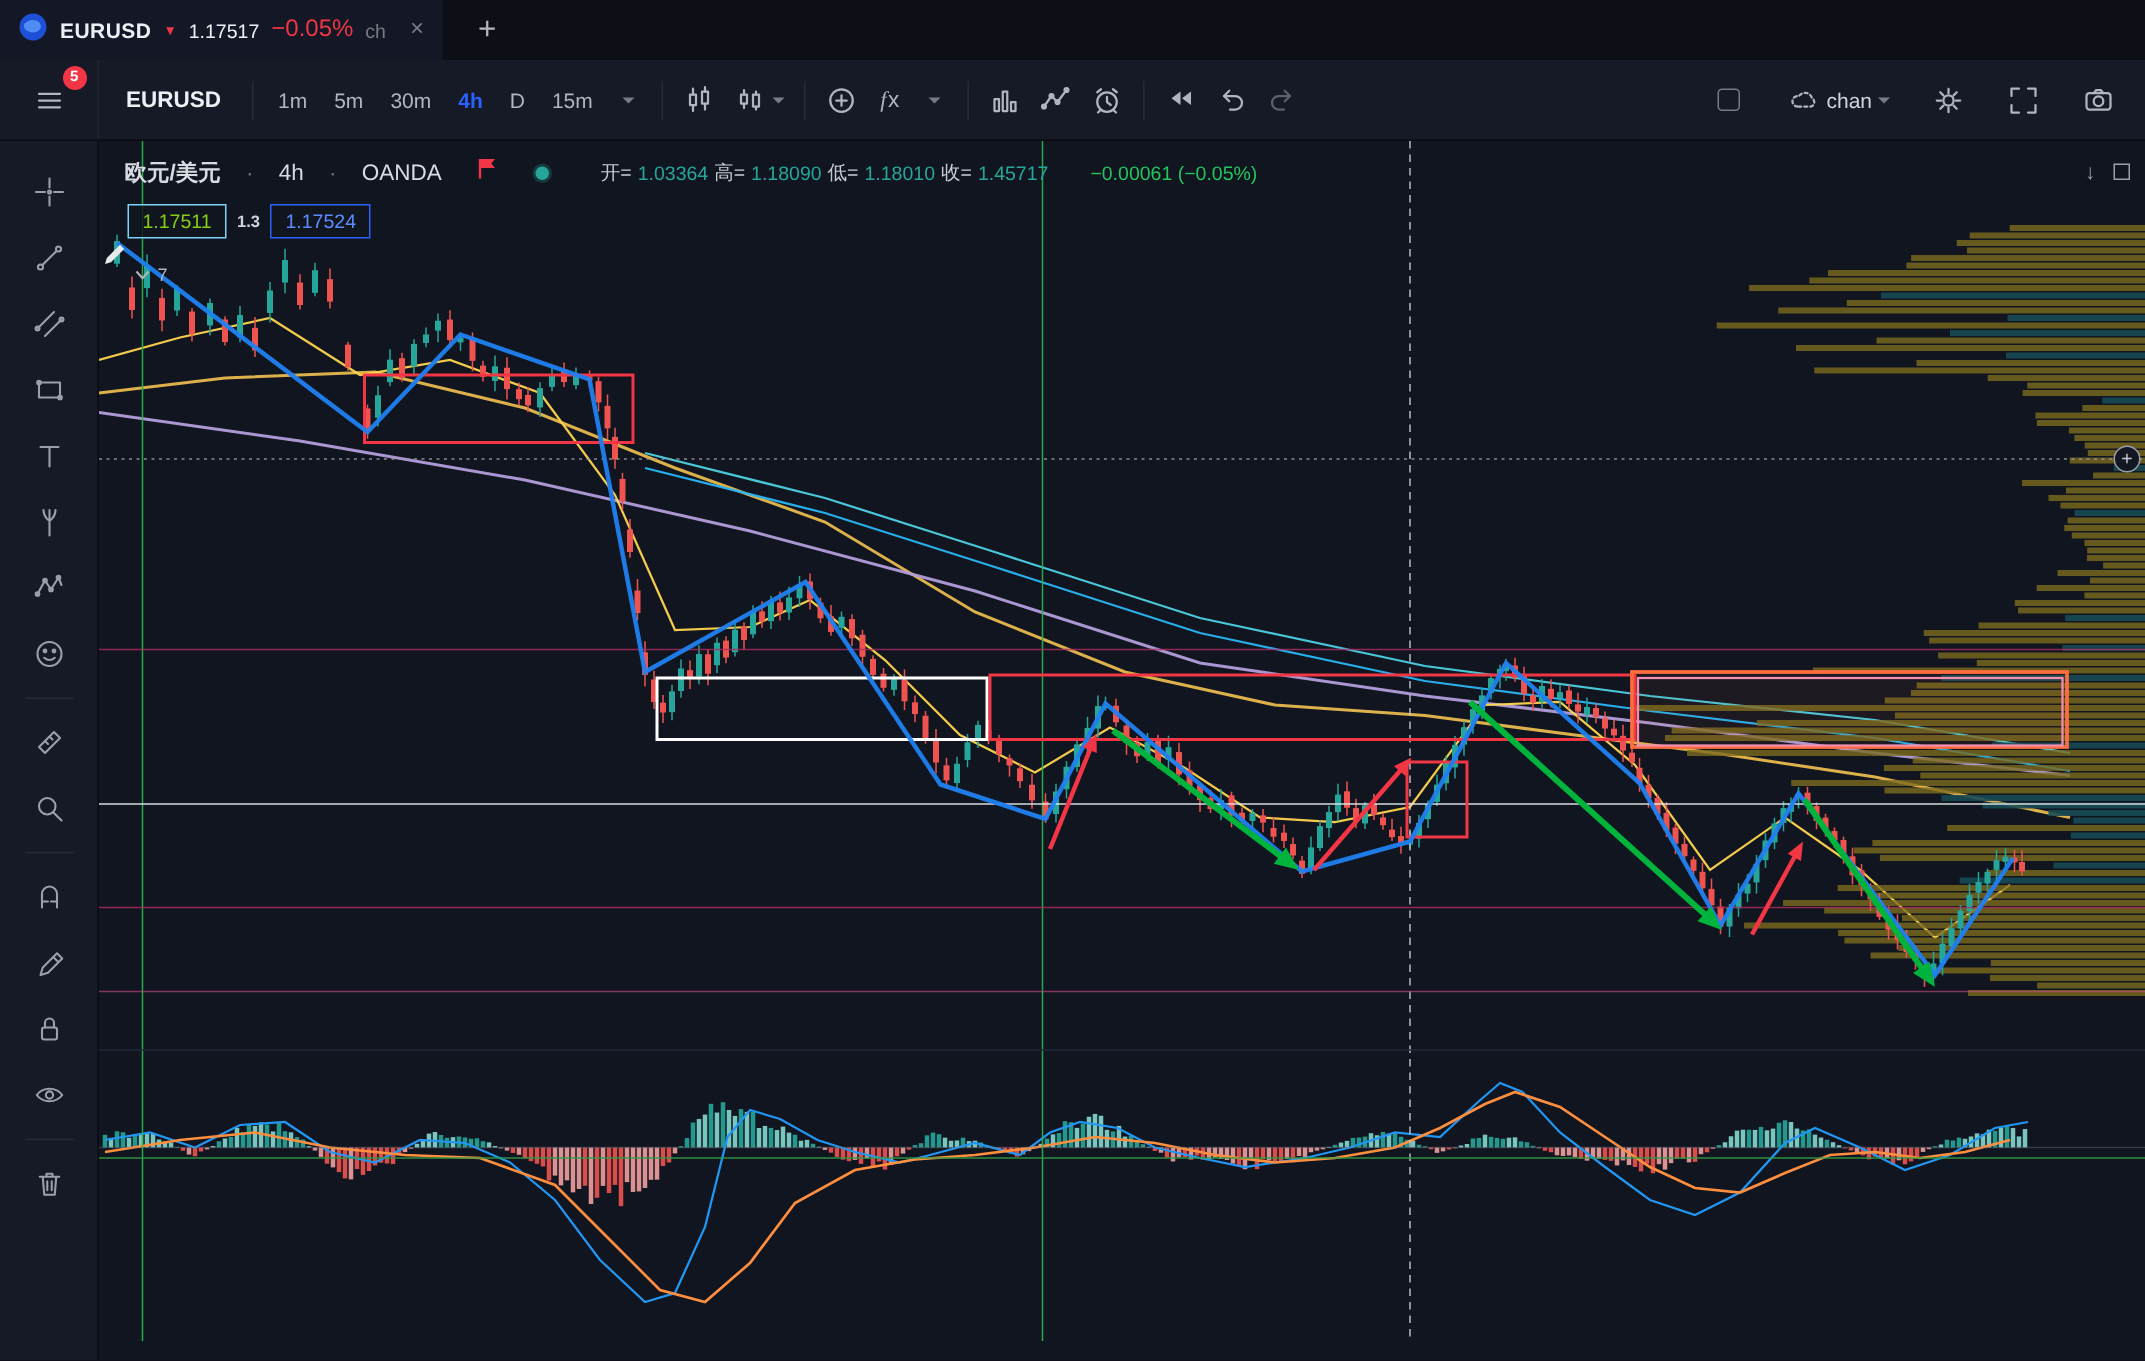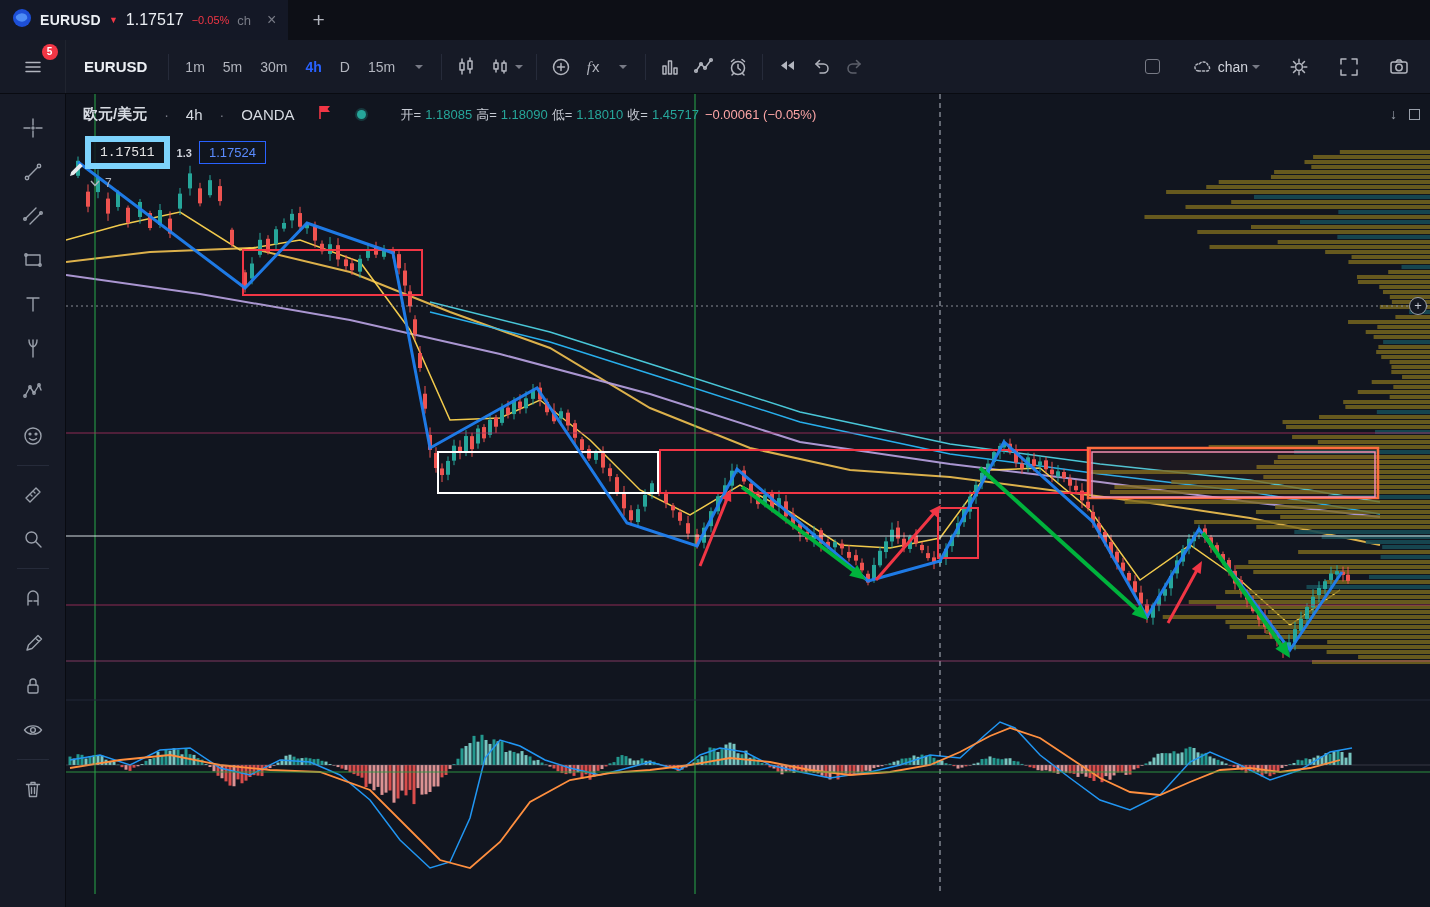--- a/index.html
+++ b/index.html
@@ -4,22 +4,22 @@
 <style>
   *{box-sizing:border-box;margin:0;padding:0;}
   html,body{width:1430px;height:907px;background:#0d0f16;font-family:"Liberation Sans",sans-serif;overflow:hidden;}
   .app{position:relative;width:1430px;height:907px;}
 
   
   .tabbar{position:absolute;top:0;left:0;right:0;height:40px;background:#0d0f16;display:flex;align-items:center;}
   .tab{display:flex;align-items:center;gap:8px;height:40px;padding:0 12px;background:#141826;min-width:288px;cursor:pointer;}
   .tab-sym{color:#eceff4;font-weight:700;font-size:14px;letter-spacing:.3px;}
   .tab-caret{color:#f23645;font-size:9px;}
-  .tab-price{color:#eceff4;font-size:16px;}
-  .tab-change{color:#f23645;font-size:11px;}
+  .tab-price{color:#eceff4;font-size:13px;}
+  .tab-change{color:#f23645;font-size:16px;}
   .tab-suffix{color:#787b86;font-size:13px;}
   .tab-close{color:#787b86;font-size:16px;margin-left:8px;cursor:pointer;}
   .newtab{color:#b2b5be;font-size:21px;margin-left:24px;cursor:pointer;}
 
   
   .toolbar{position:absolute;top:40px;left:0;right:0;height:54px;background:#161a26;border-bottom:1px solid #090b11;display:flex;align-items:center;}
   .menu-wrap{width:66px;align-self:stretch;display:flex;align-items:center;justify-content:center;border-right:1px solid #20242f;}
   .tbtn{position:relative;height:34px;min-width:30px;display:flex;align-items:center;justify-content:center;gap:4px;background:none;border:none;color:#b2b5be;cursor:pointer;border-radius:4px;padding:0 6px;font-family:"Liberation Sans",sans-serif;}
   .badge{position:absolute;top:-6px;right:-8px;background:#f23645;color:#fff;font-size:10px;font-weight:700;min-width:16px;height:16px;border-radius:8px;display:flex;align-items:center;justify-content:center;}
   .tb-symbol{background:none;border:none;color:#eceff4;font-size:15px;font-weight:700;padding:0 14px 0 18px;cursor:pointer;font-family:"Liberation Sans",sans-serif;}
@@ -47,24 +47,24 @@
   #chart-svg{position:absolute;top:0;left:0;}
 
   .legend-row{position:absolute;top:11px;left:17px;display:flex;align-items:center;gap:17px;white-space:nowrap;}
   .lg-title{color:#d7dbe2;font-size:15px;font-weight:600;cursor:pointer;}
   .lg-dot-sep{color:#787b86;font-size:14px;}
   .lg-tf,.lg-src{color:#d7dbe2;font-size:15px;}
   .status-dot{width:9px;height:9px;border-radius:50%;background:#26a69a;box-shadow:0 0 0 2px rgba(38,166,154,.25);margin:0 8px;}
   .ohlc{display:flex;align-items:center;gap:4px;font-size:13px;margin-left:10px;}
   .ohlc .lbl{color:#c6cad3;}
   .ohlc .val{color:#26a69a;}
-  .ohlc .chg{color:#fca5a5;margin-left:2px;}
+  .ohlc .chg{color:#22c55e;margin-left:24px;}
 
   .quote-row{position:absolute;top:42px;left:19px;display:flex;align-items:center;}
-  .bid-tag{border:6px solid #7dd3fc;color:#e5e5e5;font-size:13px;padding:3px 9px;background:rgba(17,21,31,.85);cursor:pointer;font-family:Liberation Mono, monospace;}
+  .bid-tag{border:1px solid #7dd3fc;color:#84cc16;font-size:13px;padding:3px 9px;background:rgba(17,21,31,.85);cursor:pointer;}
   .spread-val{color:#d1d4dc;font-size:11px;margin:0 7px;font-weight:bold;}
   .ask-tag{border:1px solid #2962ff;color:#5b8cff;font-size:13px;padding:3px 9px;background:rgba(17,21,31,.85);cursor:pointer;}
 
   .draw-count{position:absolute;top:82px;left:24px;display:flex;align-items:center;gap:5px;color:#b2b5be;font-size:12px;cursor:pointer;}
   .pencil-cursor{position:absolute;top:66px;left:2px;}
 
   .pane-buttons{position:absolute;top:12px;right:10px;display:flex;align-items:center;gap:12px;color:#9aa0ab;font-size:14px;}
   .pane-buttons .sq{width:11px;height:11px;border:1.5px solid #9aa0ab;display:inline-block;}
   .pane-buttons span{cursor:pointer;}
 
@@ -1180,21 +1180,21 @@
       <span class="lg-src">OANDA</span>
       <span style="margin-left:6px;">
         <svg width="14" height="15" viewBox="0 0 14 15">
             <path d="M2 1v13" stroke="#f23645" stroke-width="1.6"></path>
             <path d="M2 1h10l-2.5 3L12 7H2z" fill="#f23645"></path>
           </svg>
       </span>
       <span class="status-dot"></span>
       <span class="ohlc">
         <span class="lbl">开=</span>
-          <span class="val">1.18085</span>
+          <span class="val">1.03364</span>
         <span class="lbl">高=</span>
           <span class="val">1.18090</span>
         <span class="lbl">低=</span>
           <span class="val">1.18010</span>
         <span class="lbl">收=</span>
           <span class="val">1.45717</span>
         <span class="chg">−0.00061 (−0.05%)</span>
       </span>
     </div>
 

